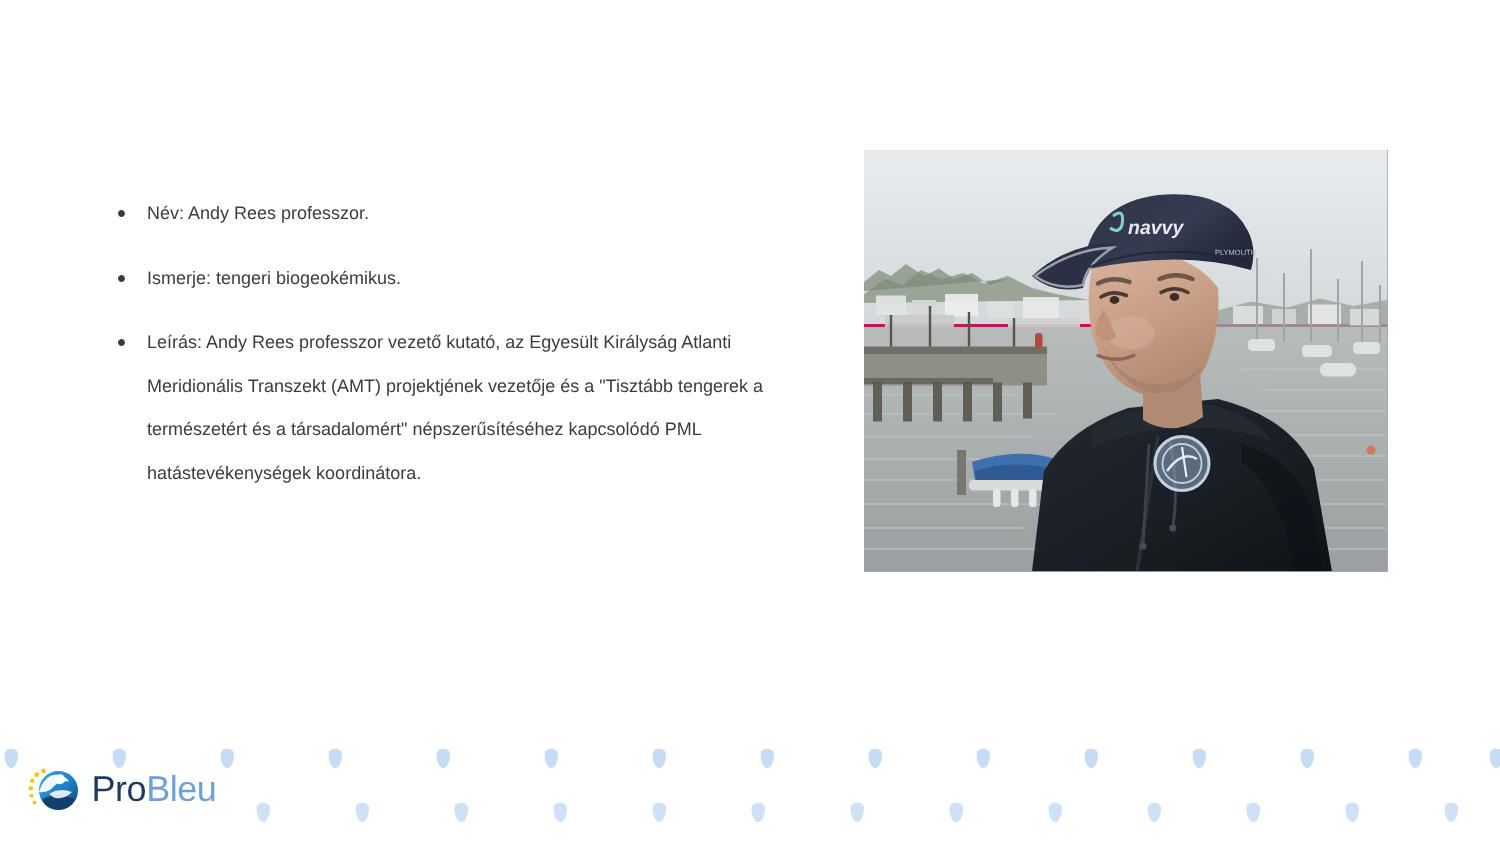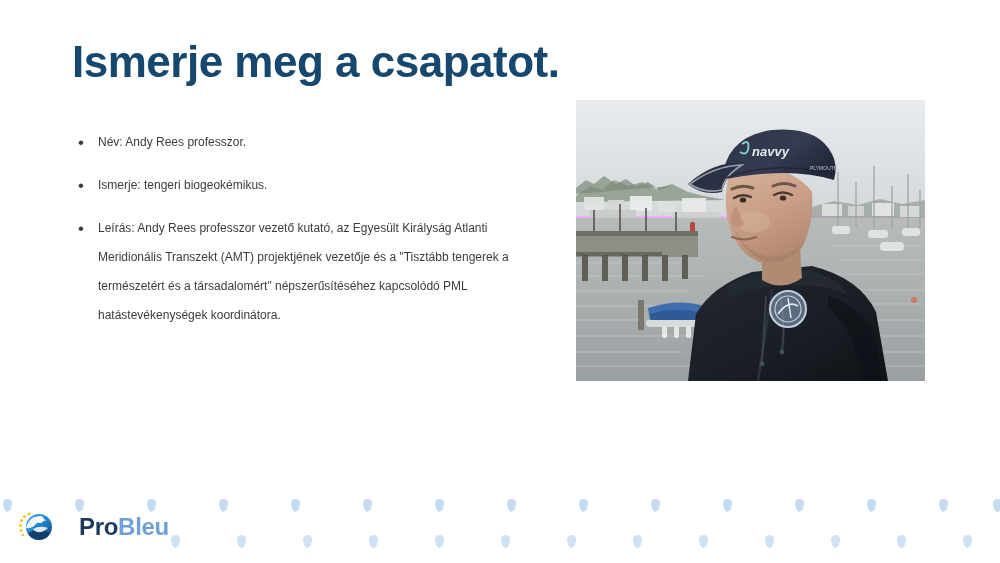--- a/index.html
+++ b/index.html
@@ -68,21 +68,21 @@
   }
 
   
   #photo {
     position: absolute;
     left: 576px;
     top: 100px;
     width: 349px;
     height: 281px;
     overflow: hidden;
-    background: #f0abfc;
+    background: #be185d;
   }
   #photo svg { display: block; width: 100%; height: 100%; }
 
   
   #footer {
     position: absolute;
     left: 0;
     bottom: 0;
     width: 1000px;
     height: 90px;
@@ -102,38 +102,35 @@
   #logo {
     position: absolute;
     left: 16px;
     bottom: 18px;
     height: 36px;
     display: flex;
     align-items: center;
   }
   #logo-mark { width: 40px; height: 36px; flex: 0 0 40px; }
   #logo-text {
-    margin-left: 23px;
+    margin-left: 5px;
     font-size: 24px;
-    font-weight: bold;
+    font-weight: normal;
     letter-spacing: -0.3px;
     line-height: 1;
     white-space: nowrap;
   }
   #logo-pro { color: #1b3a5c; }
   #logo-bleu { color: #6fa0d6; }
 </style>
 </head>
 <body>
 
 <div id="slide">
 
-  <div id="title">
-    <span>Ismerje meg a csapatot</span><span class="period">.</span>
-  </div>
 
   <div id="bullets">
 
     <div class="bullet-row">
       <div class="bullet-marker">•</div>
       <div class="bullet-text">Név: Andy Rees professzor.</div>
     </div>
 
     <div class="bullet-row">
       <div class="bullet-marker">•</div>

